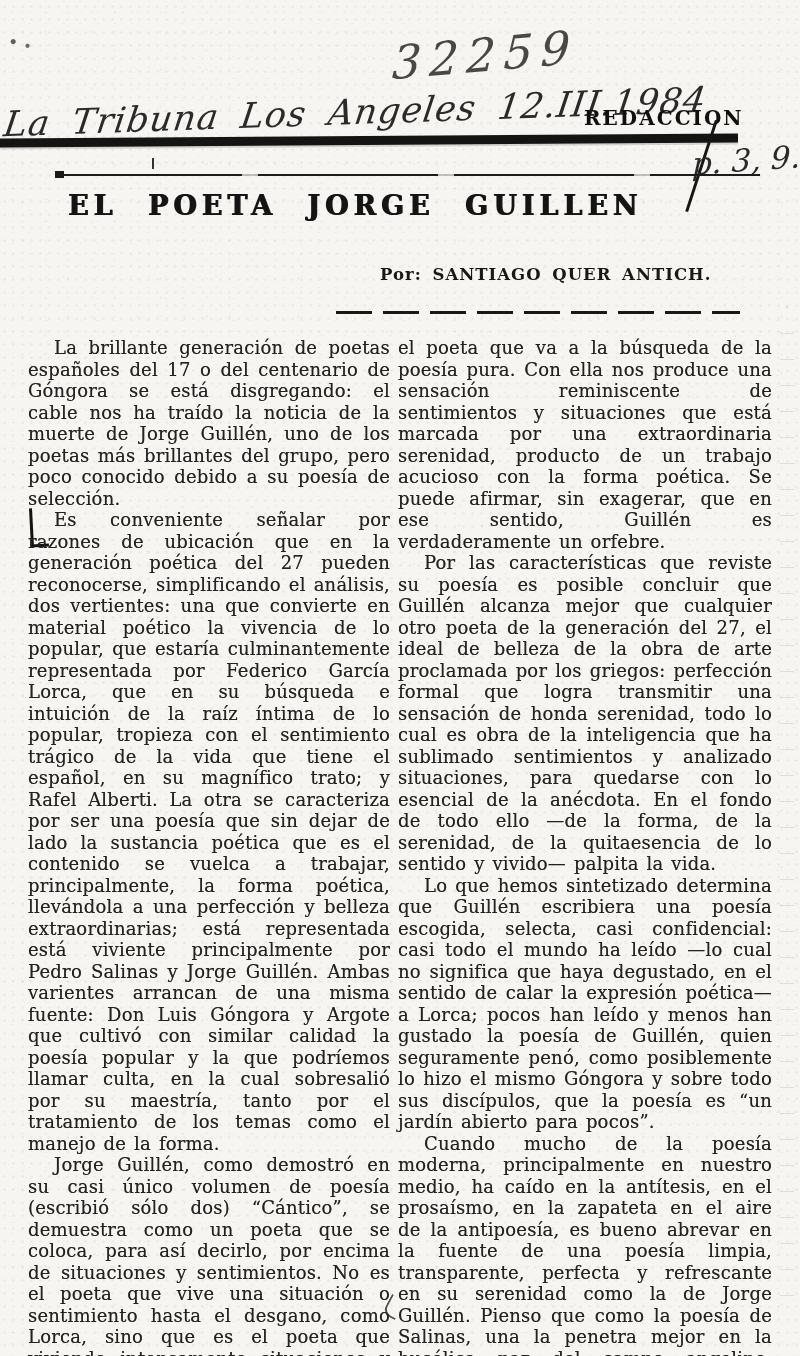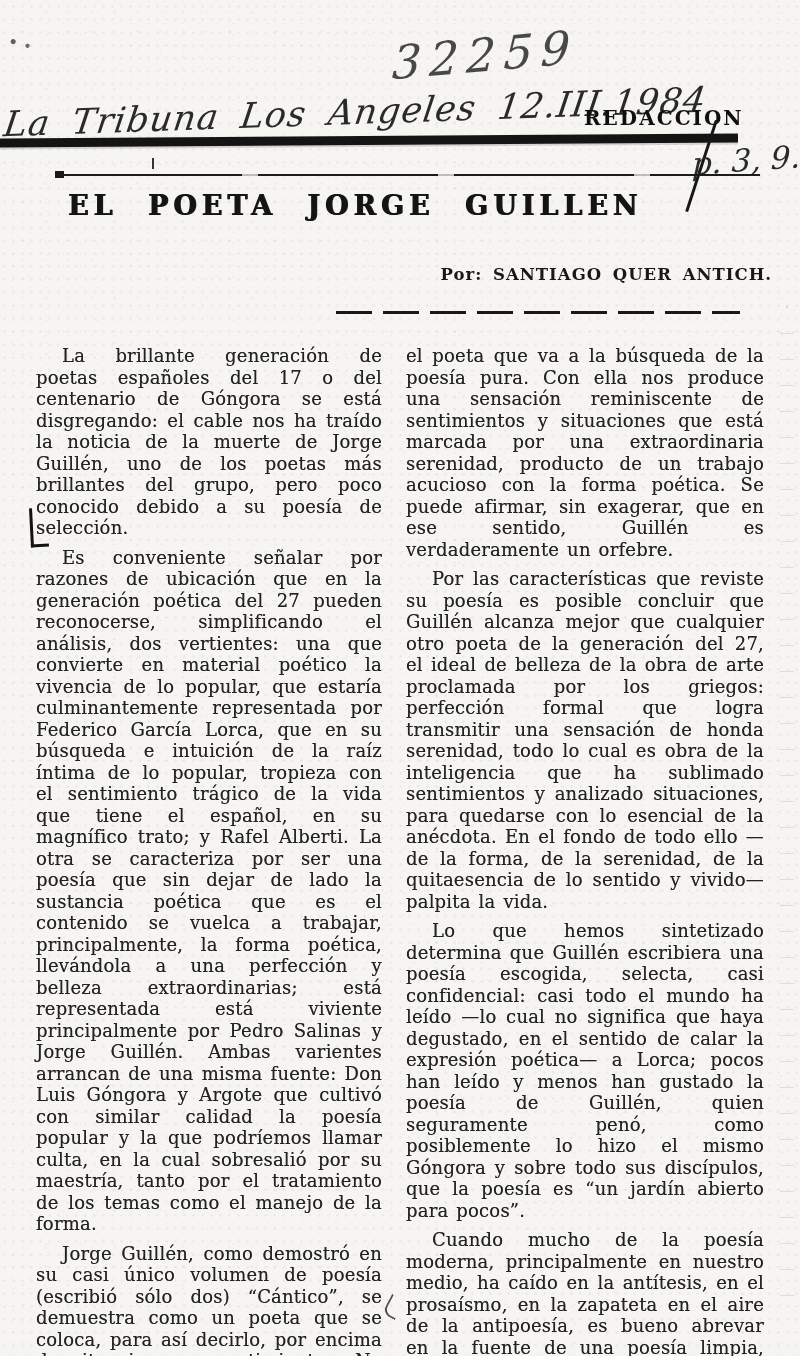--- a/index.html
+++ b/index.html
@@ -71,40 +71,40 @@
     text-align:center;
     font-size:27px; font-weight:bold;
     letter-spacing:5px; word-spacing:16px;
     color:#141414;
     text-shadow:1px 0 0 #1d1d1d;
     transform:scaleY(1.04);
     white-space:nowrap;
   }
   .byline{
     position:absolute; top:265px; left:380px; width:392px;
-    text-align:right;
+    text-align:left;
     font-size:16.5px; font-weight:bold;
     letter-spacing:1px; word-spacing:4px;
     color:#181818;
   }
   .byline-separator{
     position:absolute; top:311px; left:336px; width:404px; height:2.5px;
     background:repeating-linear-gradient(90deg,#181818 0 36px, transparent 36px 47px);
   }
   .col{
     position:absolute; top:337px;
     text-align:justify;
     font-size:18px; line-height:21.5px;
     letter-spacing:0.2px; word-spacing:2px;
     color:#222;
     text-shadow:0 0 0.6px rgba(30,30,30,.55);
   }
   .col-left{ left:28px;  width:362px; }
   .col-right{ left:398px; width:374px; }
-  .col p{ margin:8px; text-indent:26px; }
+  .col p{ margin:0; text-indent:26px; }
   .col p.no-indent{ text-indent:0; }
   .editor-bracket{
     position:absolute; top:508px; left:30px; width:15px; height:36px;
     border-left:3.5px solid #131313;
     border-bottom:3.5px solid #131313;
     transform:rotate(-3deg);
   }
   .scribble-mark{
     position:absolute; top:1296px; left:386px; width:13px; height:20px;
     border-left:2.5px solid #2a2a2a;

